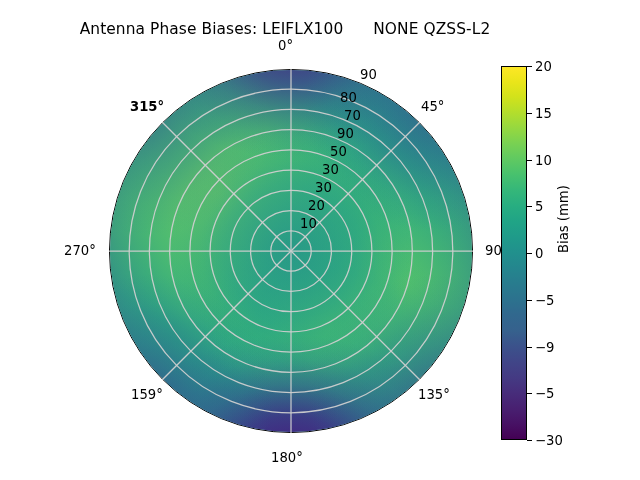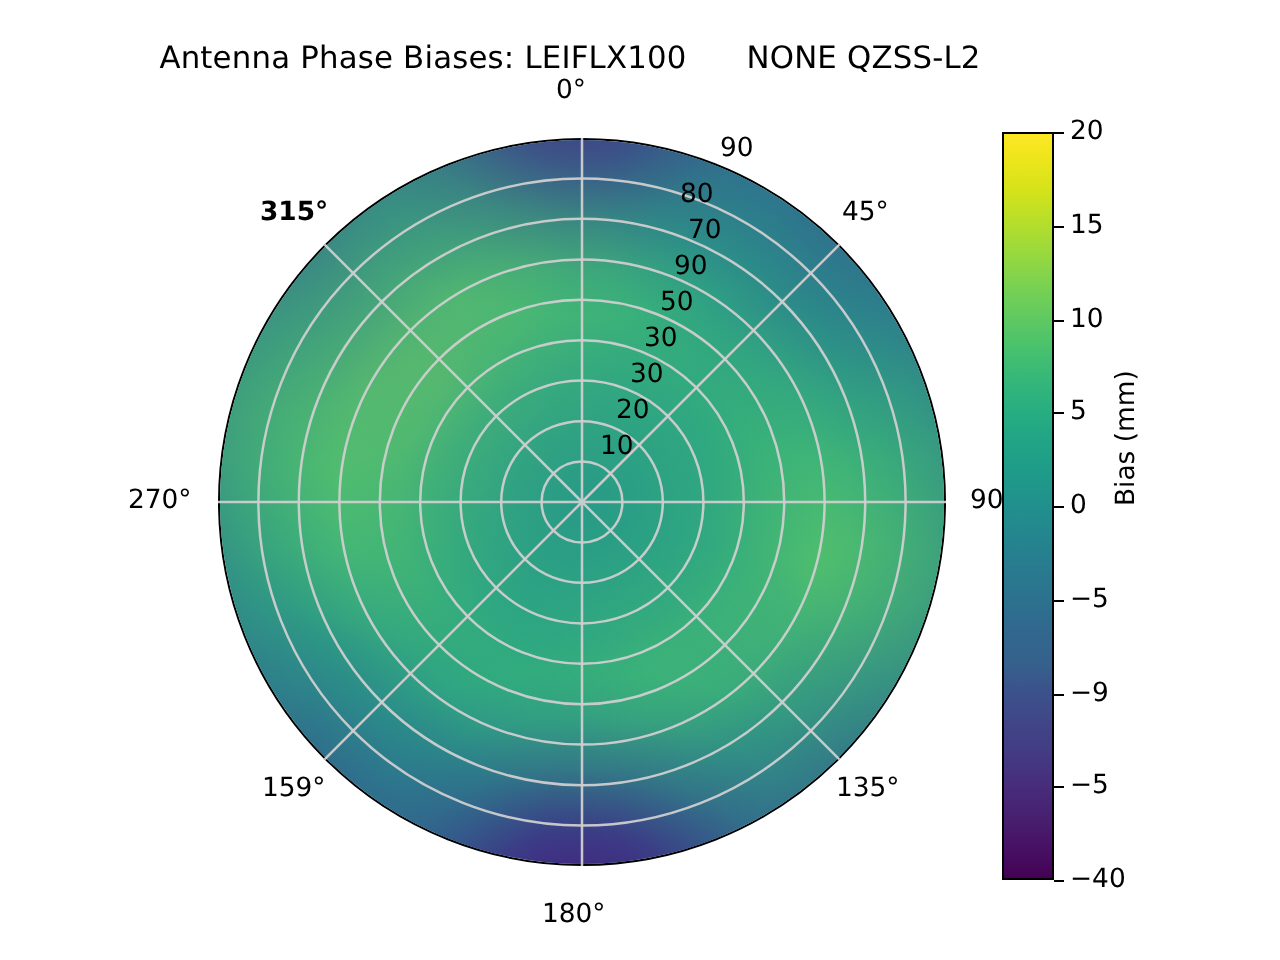--- a/index.html
+++ b/index.html
@@ -201,18 +201,18 @@
     <div class="cb-tick" style="top:233.75px;"></div>
     <div class="cb-lab" style="top:233.75px;">−5</div>
 
     <div class="cb-tick" style="top:280.5px;"></div>
     <div class="cb-lab" style="top:280.5px;">−9</div>
 
     <div class="cb-tick" style="top:327.25px;"></div>
     <div class="cb-lab" style="top:327.25px;">−5</div>
 
     <div class="cb-tick" style="top:374px;"></div>
-    <div class="cb-lab" style="top:374px;">−40</div>
+    <div class="cb-lab" style="top:374px;">−30</div>
   </div>
 
   <div id="cbar-title">Bias (mm)</div>
 
 </div>
 
 </body></html>

